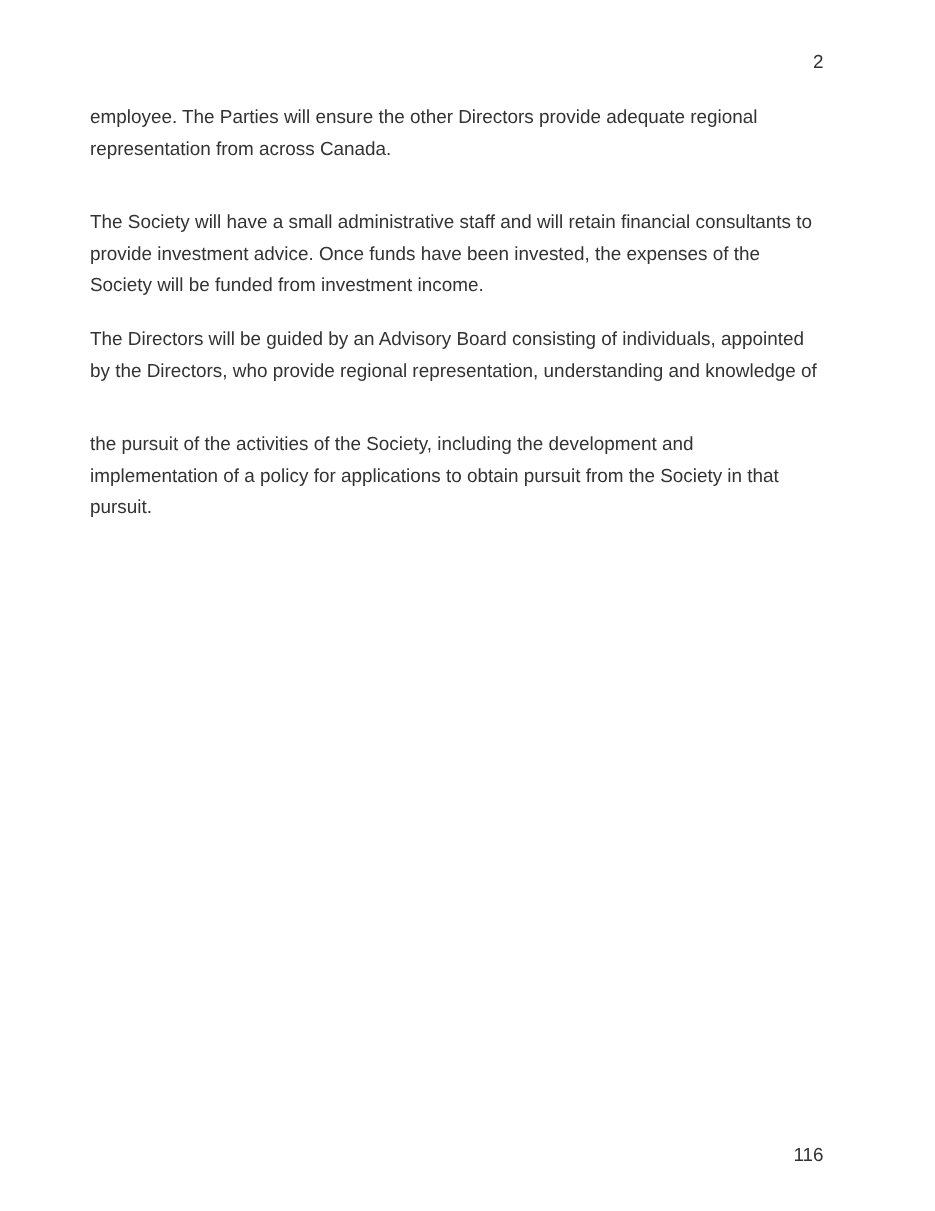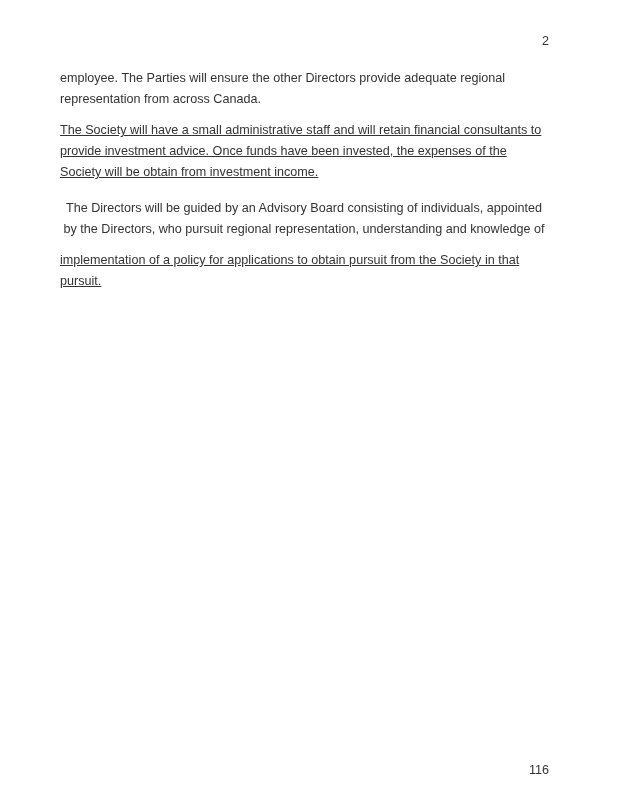--- a/index.html
+++ b/index.html
@@ -27,23 +27,23 @@
   .page-num.bottom { top: 763px; }
   .content {
     position: absolute;
     left: 60px;
     top: 68px;
     width: 488px;
     display: flex;
     flex-direction: column;
   }
   .block { margin: 0; }
-  .block.m16 { margin-top: 10px; text-decoration: underline; }
+  .block.m16 { margin-top: 28px; }
   .block.m11 { margin-top: 11px; }
-  .block.m15 { margin-top: 15px; text-align: center; }
+  .block.m15 { margin-top: 15px; }
   .line {
     height: 21px;
     line-height: 21px;
     font-size: 12.6px;
     white-space: pre;
   }
   .heading .line {
     font-weight: bold;
     font-style: italic;
   }
@@ -58,30 +58,31 @@
   <div class="content">
 
     <div class="block para">
       <div class="line">employee. The Parties will ensure the other Directors provide adequate regional</div>
       <div class="line">representation from across Canada.</div>
     </div>
 
     <div class="block para m16">
       <div class="line">The Society will have a small administrative staff and will retain financial consultants to</div>
       <div class="line">provide investment advice. Once funds have been invested, the expenses of the</div>
-      <div class="line">Society will be obtain from investment income.</div>
+      <div class="line">Society will be funded from investment income.</div>
     </div>
 
 
     <div class="block para m15">
       <div class="line">The Directors will be guided by an Advisory Board consisting of individuals, appointed</div>
-      <div class="line">by the Directors, who pursuit regional representation, understanding and knowledge of</div>
+      <div class="line">by the Directors, who provide regional representation, understanding and knowledge of</div>
     </div>
 
     <div class="block para m16">
+      <div class="line">the pursuit of the activities of the Society, including the development and</div>
       <div class="line">implementation of a policy for applications to obtain pursuit from the Society in that</div>
       <div class="line">pursuit.</div>
     </div>
 
   </div>
 
   <div class="page-num bottom">116</div>
 
 </div>
 

